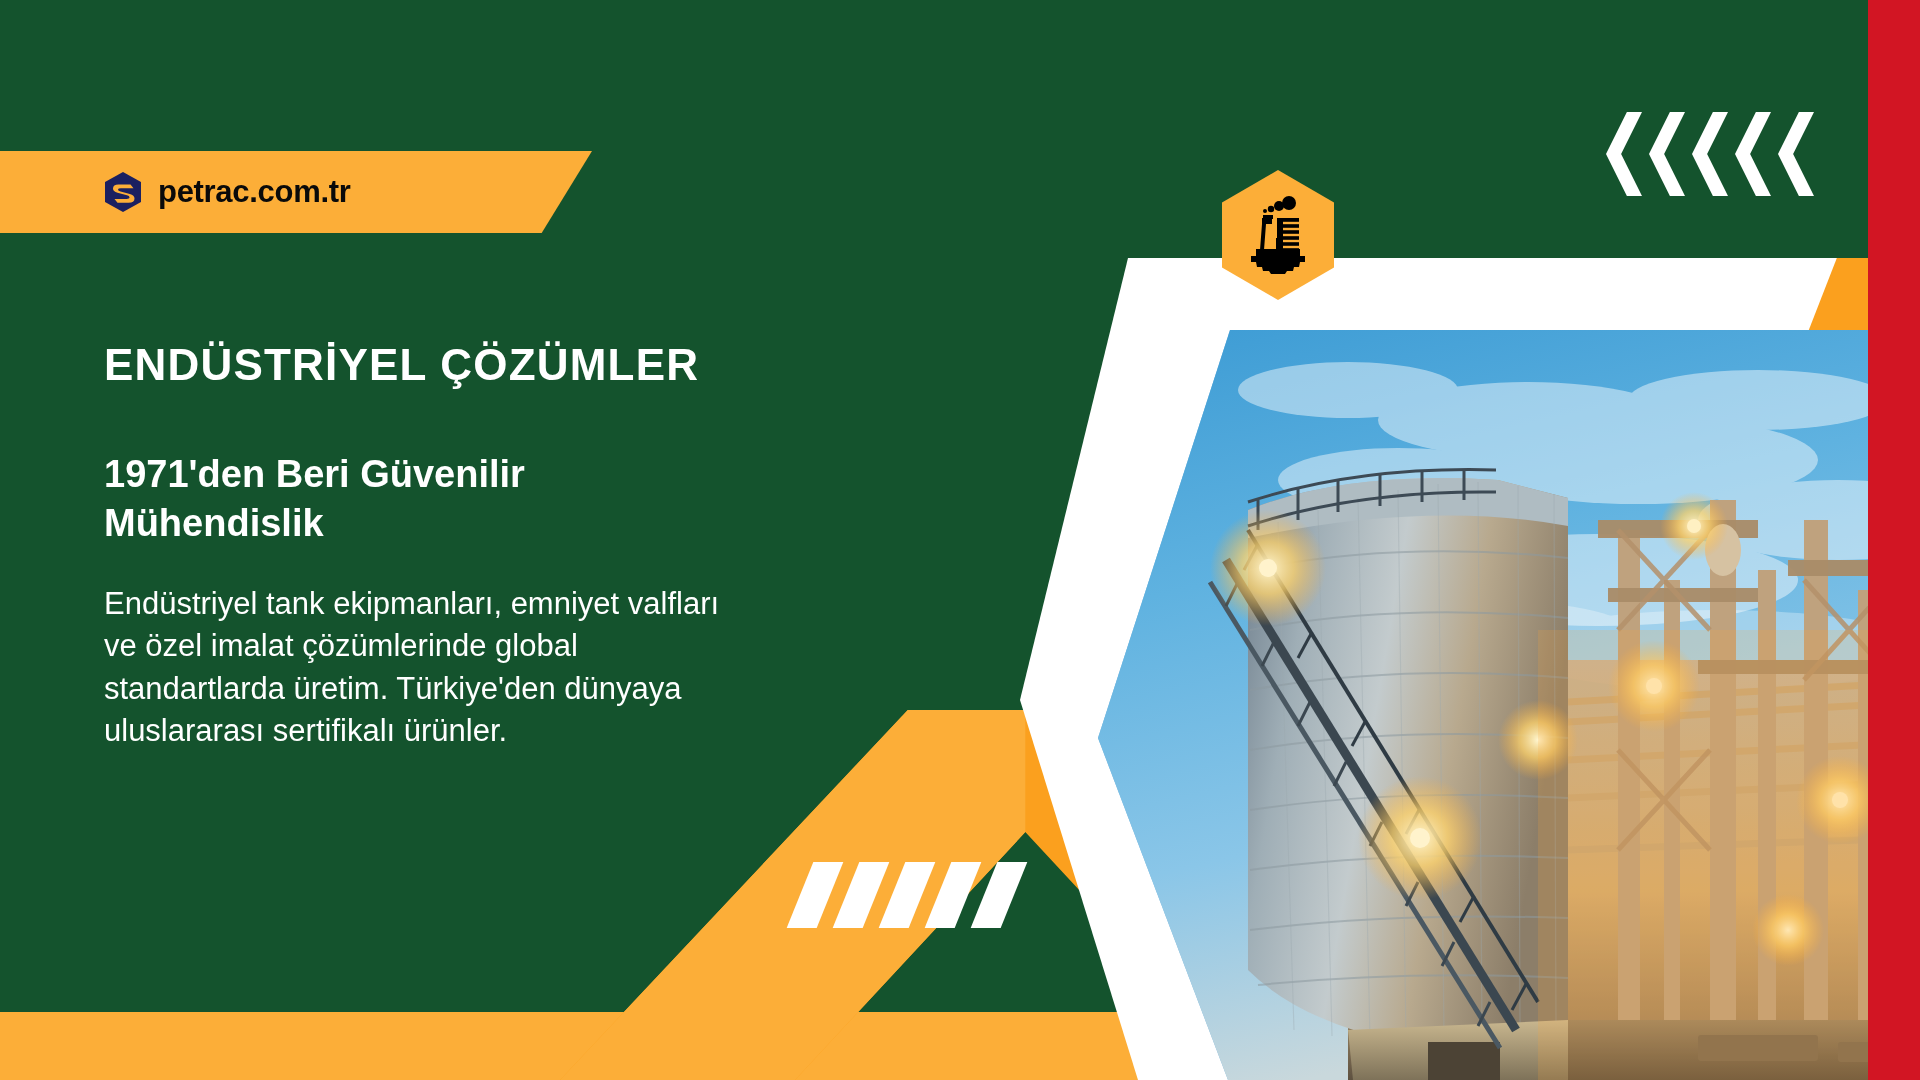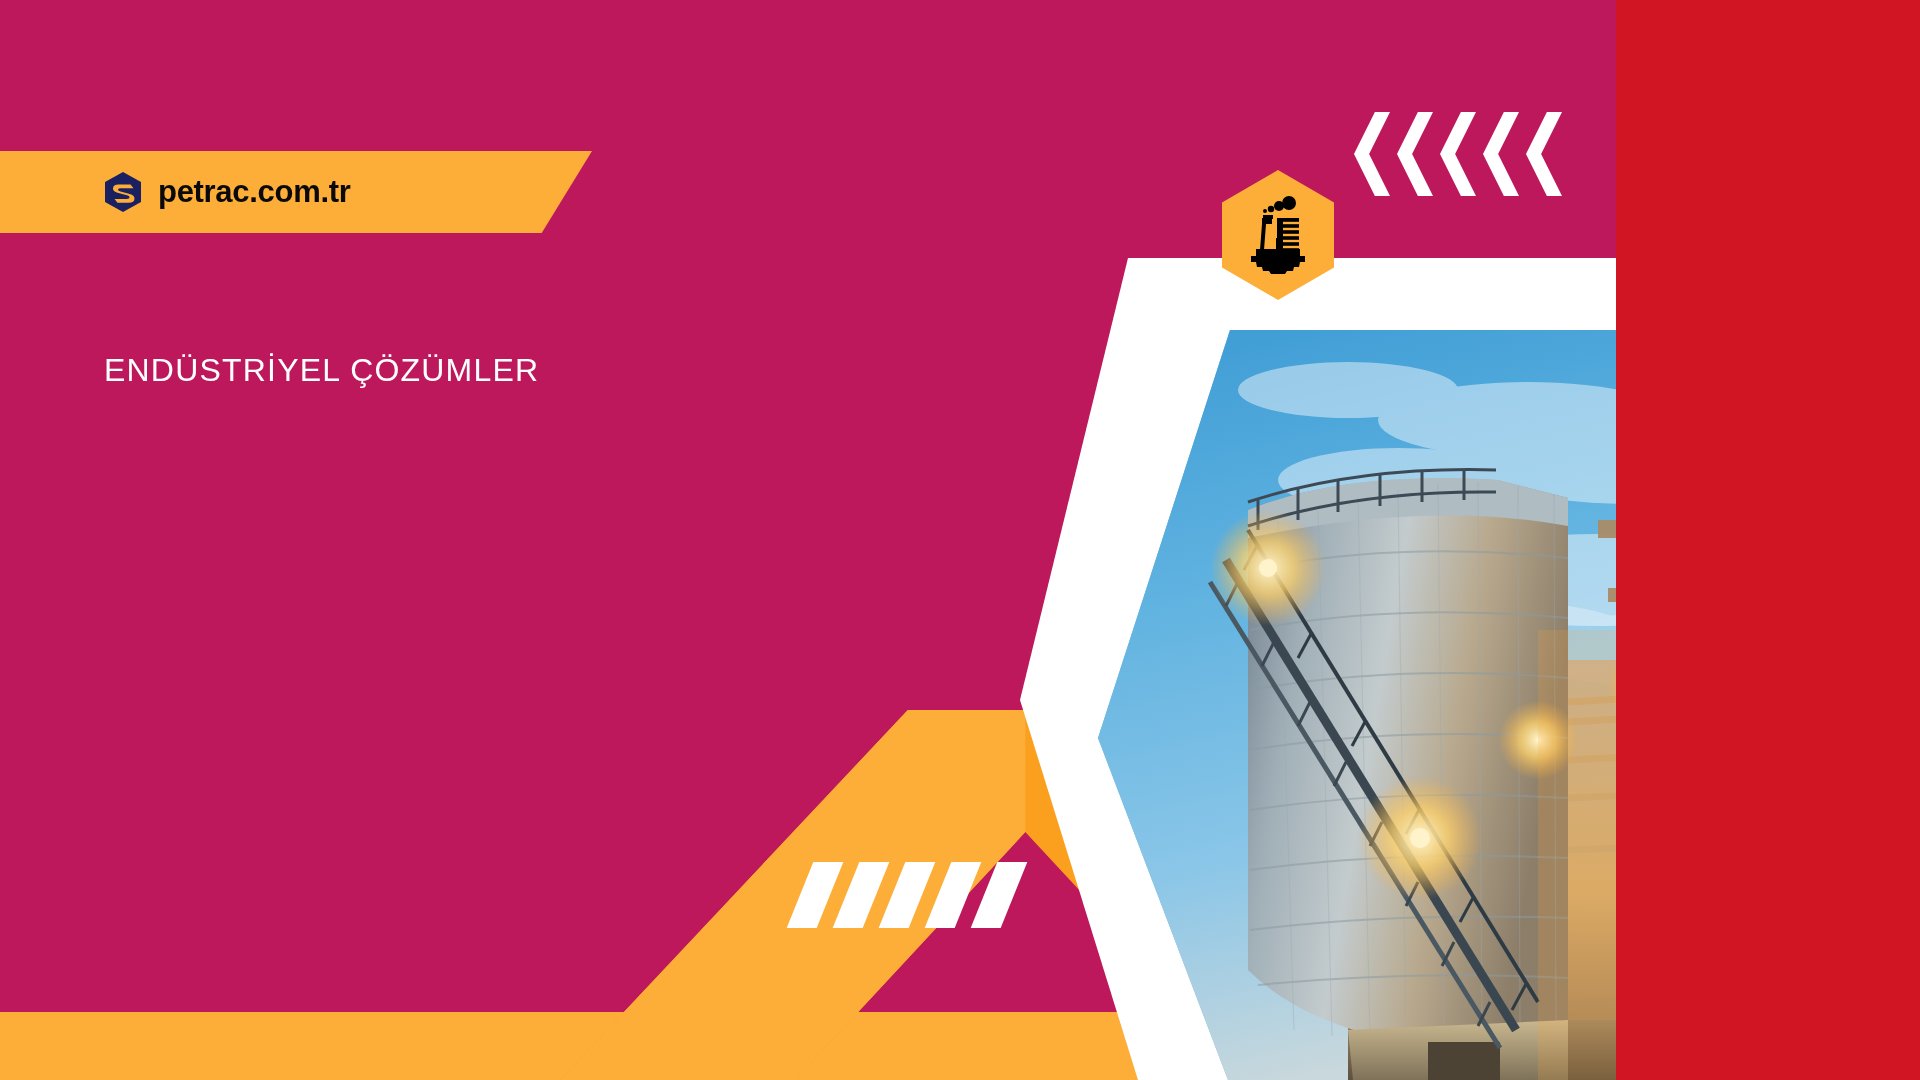--- a/index.html
+++ b/index.html
@@ -7,22 +7,22 @@
   html,body { width:1920px; height:1080px; overflow:hidden; }
   body {
     font-family:"Liberation Sans", sans-serif;
     background:#D21523;
     position:relative;
   }
 
   
   .banner{
     position:absolute; inset:0;
-    width:1616px; height:1080px;
-    background:#be185d;
+    width:1868px; height:1080px;
+    background:#14532d;
     overflow:hidden;
   }
 
   
   .bottom-bar{
     position:absolute;
     left:0; bottom:0;
     width:1920px; height:68px;
     background:#FCAE38;
     z-index:2;
@@ -104,23 +104,23 @@
     z-index:6;
   }
   .headline{
     font-size:118px;
     line-height:1;
     font-weight:700;
     color:#FFFFFF;
     letter-spacing:2px;
   }
   .subhead{
-    margin-top:16px;
-    font-size:32px;
-    font-weight:400;
+    margin-top:4px;
+    font-size:44px;
+    font-weight:700;
     color:#FFFFFF;
     letter-spacing:1.2px;
   }
   .tagline{
     margin-top:60px;
     font-size:38px;
     line-height:1.28;
     font-weight:700;
     color:#FFFFFF;
     max-width:520px;
@@ -448,15 +448,17 @@
   <div class="url-banner">
     <svg class="url-logo" viewBox="0 0 38 40" aria-hidden="true">
       <path d="M19 0 L37 10 V30 L19 40 L1 30 V10 Z" fill="#1B2060"></path>
       <path d="M26.5 12.5 L14.5 12.5 Q9 12.5 9 16.5 Q9 19.6 13.5 20.8 L23 23.2 Q25.5 23.9 25.5 25.3 Q25.5 27 22.5 27 L10.5 27 L13.5 30.8 L24.5 30.8 Q30.5 30.8 30.5 26.5 Q30.5 23.2 25.8 22 L16.5 19.6 Q14 18.9 14 17.6 Q14 16.2 17 16.2 L29.5 16.2 Z" fill="#FCAE38"></path>
     </svg>
     <span class="url-text">petrac.com.tr</span>
   </div>
 
   <div class="copy">
     <div class="subhead">ENDÜSTRİYEL ÇÖZÜMLER</div>
+    <div class="tagline">1971'den Beri Güvenilir Mühendislik</div>
+    <p class="body-text">Endüstriyel tank ekipmanları, emniyet valfları ve özel imalat çözümlerinde global standartlarda üretim. Türkiye'den dünyaya uluslararası sertifikalı ürünler.</p>
   </div>
 
 </div>
 
 </body></html>

